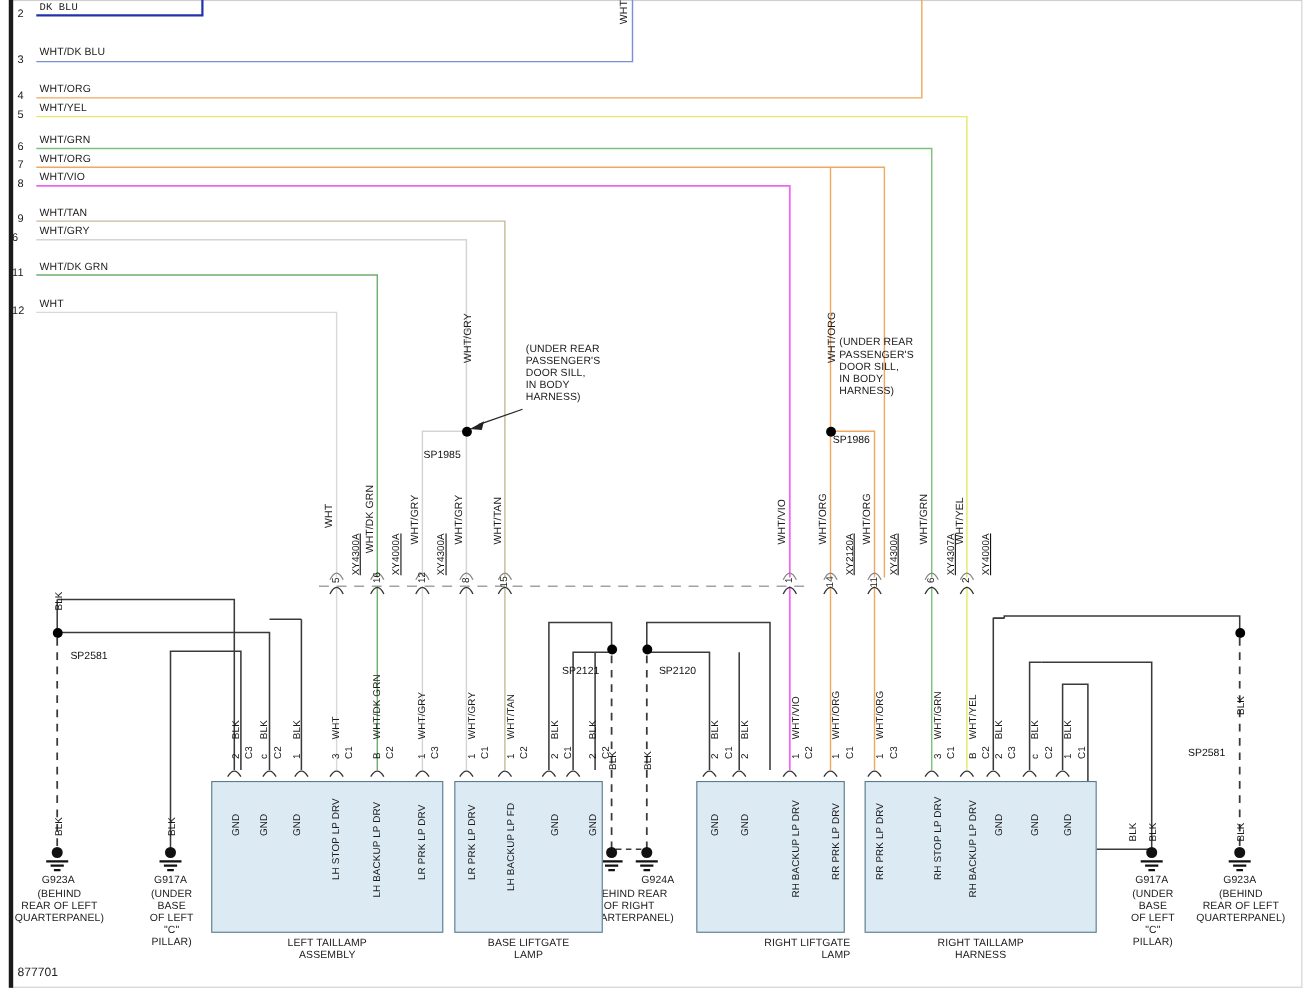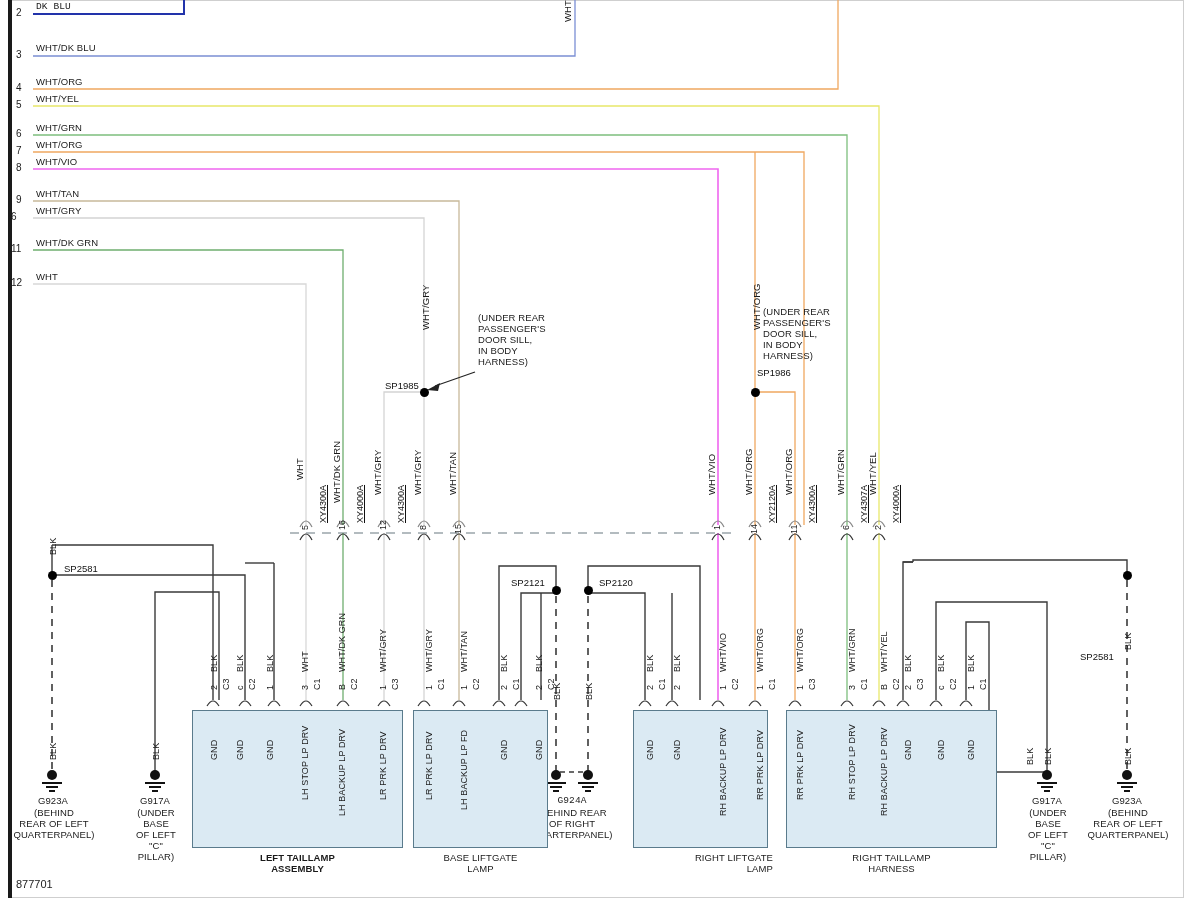--- a/index.html
+++ b/index.html
@@ -5,21 +5,21 @@
   html,body{margin:0;padding:0;background:#fff;}
   body{font-family:"Liberation Sans",sans-serif;}
   #page{position:relative;width:1191px;height:906px;background:#ffffff;overflow:hidden;}
   #frame{position:absolute;left:8px;top:0px;width:1176px;height:898px;border:1px solid #cfcfcf;box-sizing:border-box;}
   #frameL{position:absolute;left:8px;top:0px;width:4px;height:898px;background:#1a1a1a;}
   .t{position:absolute;font-size:9.5px;color:#1a1a1a;line-height:1.15;white-space:pre;letter-spacing:.1px;}
   .tv{position:absolute;font-size:9.5px;color:#1a1a1a;white-space:pre;transform-origin:0 0;transform:rotate(-90deg);letter-spacing:.1px;}
   .pin{position:absolute;font-size:10px;color:#1a1a1a;white-space:pre;}
   .box{position:absolute;background:#dbeaf3;border:1px solid #5a7b8c;box-sizing:border-box;}
   .dot{position:absolute;width:9px;height:9px;border-radius:50%;background:#000;}
-  .sp{position:absolute;font-size:9.5px;color:#111;white-space:pre;}
+  .sp{position:absolute;font-size:9.5px;color:#111;white-space:pre;margin-top:28px;}
   .cid{position:absolute;font-size:9px;color:#111;white-space:pre;transform-origin:0 0;transform:rotate(-90deg);text-decoration:underline;}
   .figno{position:absolute;font-size:11px;color:#222;}
   svg{position:absolute;left:0;top:0;overflow:visible;}
 </style>
 </head>
 <body>
 
 <div id="page">
   <div id="frame"></div>
   <div id="frameL"></div>
@@ -279,40 +279,40 @@
 REAR OF LEFT
 QUARTERPANEL)</div>
 
     <div class="t" style="left:134px;top:796px;text-align:center;width:42px;">G917A</div>
     <div class="t" style="left:120px;top:808px;text-align:center;width:72px;">(UNDER
 BASE
 OF LEFT
 "C"
 PILLAR)</div>
 
-    <div class="t" style="left:551px;top:796px;text-align:center;width:42px;font-family:Liberation Mono, monospace;">G924A</div>
+    <div class="t" style="left:577px;top:796px;text-align:center;width:42px;">G924A</div>
     <div class="t" style="left:516px;top:808px;text-align:center;width:112px;">(BEHIND REAR
 OF RIGHT
 QUARTERPANEL)</div>
 
     <div class="t" style="left:1026px;top:796px;text-align:center;width:42px;">G917A</div>
     <div class="t" style="left:1012px;top:808px;text-align:center;width:72px;">(UNDER
 BASE
 OF LEFT
 "C"
 PILLAR)</div>
 
     <div class="t" style="left:1106px;top:796px;text-align:center;width:42px;">G923A</div>
     <div class="t" style="left:1078px;top:808px;text-align:center;width:100px;">(BEHIND
 REAR OF LEFT
 QUARTERPANEL)</div>
   </div>
 
   <div class="box" style="left:192px;top:710px;width:211px;height:138px;"></div>
-  <div class="t" style="left:192px;top:853px;width:211px;text-align:center;font-weight:bold;">LEFT TAILLAMP
+  <div class="t" style="left:192px;top:853px;width:211px;text-align:center;">LEFT TAILLAMP
 ASSEMBLY</div>
   <div>
     <div class="tv" style="left:209px;top:760px;font-size:9px;">GND</div>
     <div class="tv" style="left:209px;top:690px;font-size:9px;">2</div>
     <div class="tv" style="left:221px;top:690px;font-size:9px;">C3</div>
     <div class="tv" style="left:209px;top:672px;font-size:9px;">BLK</div>
 
     <div class="tv" style="left:235px;top:760px;font-size:9px;">GND</div>
     <div class="tv" style="left:235px;top:690px;font-size:9px;">c</div>
     <div class="tv" style="left:247px;top:690px;font-size:9px;">C2</div>

